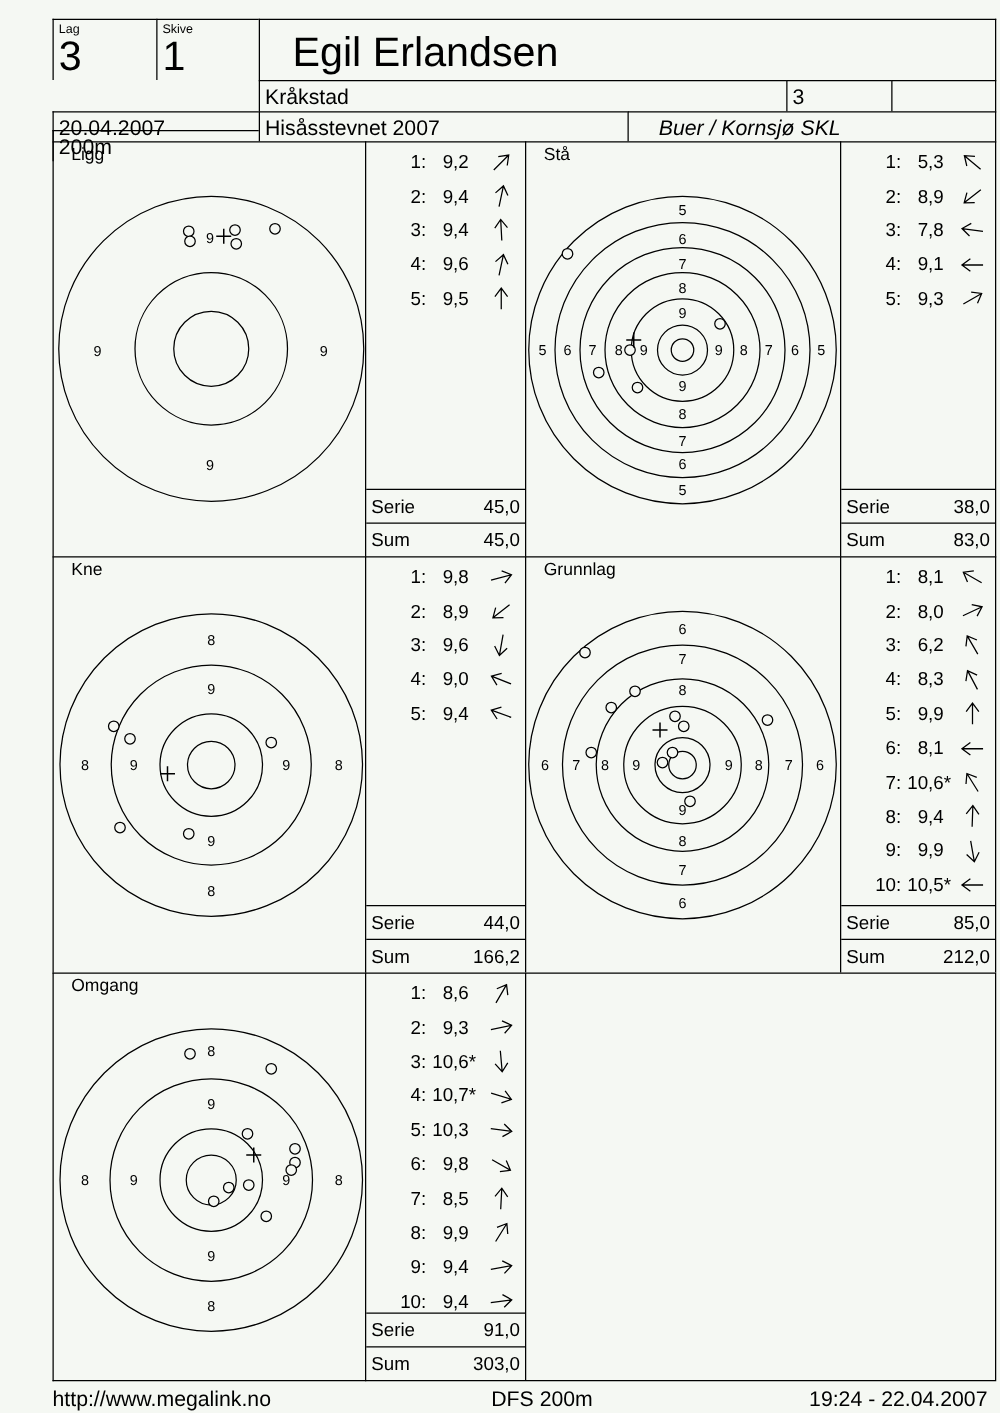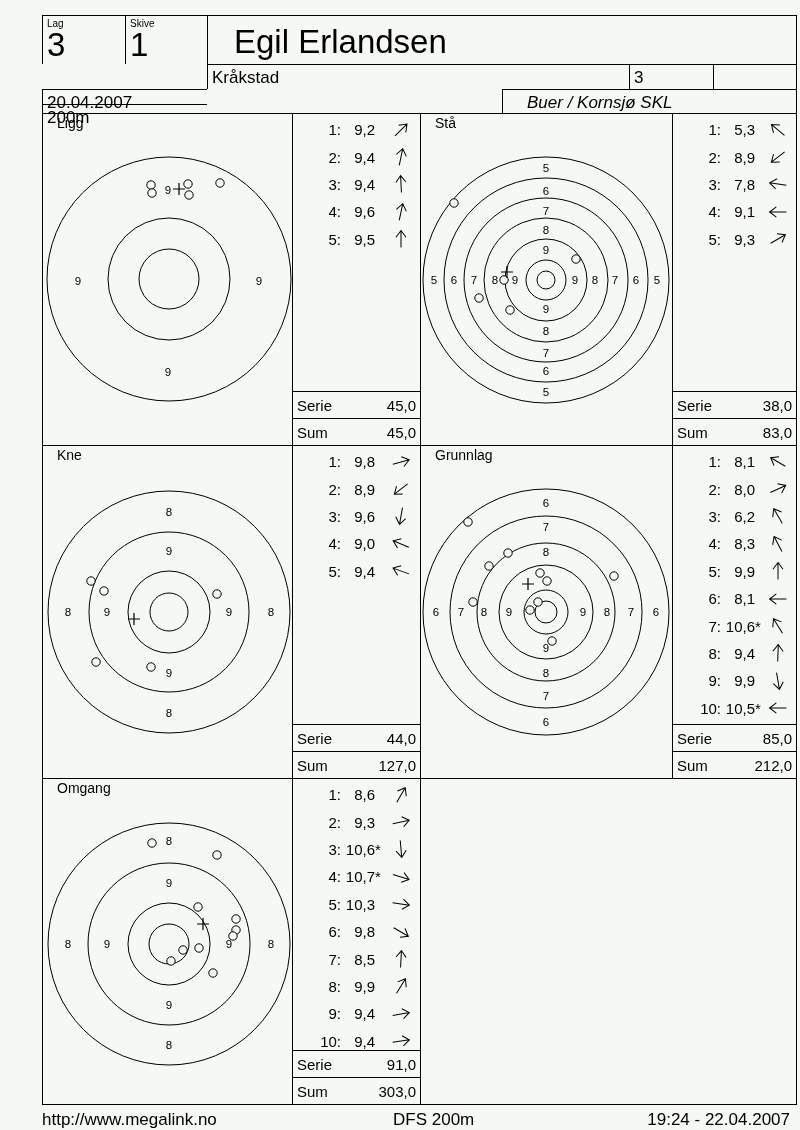--- a/index.html
+++ b/index.html
@@ -61,20 +61,23 @@
   <div class="cell" style="left:207px;top:64px;width:422px;height:25px;">
     <div class="mid-text">Kråkstad</div>
   </div>
   <div class="cell" style="left:629px;top:64px;width:84px;height:25px;">
     <div class="mid-text">3</div>
   </div>
   <div class="cell rt" style="left:713px;top:64px;width:84px;height:25px;"></div>
 
   <div class="cell" style="left:42px;top:89px;width:165px;height:24px;">
     <div class="mid-text">20.04.2007</div>
+  </div>
+  <div class="cell" style="left:207px;top:89px;width:295px;height:24px;">
+    <div class="mid-text">Hisåsstevnet 2007</div>
   </div>
   <div class="cell rt" style="left:502px;top:89px;width:295px;height:24px;font-style:italic;">
     <div class="mid-text">Buer / Kornsjø SKL</div>
   </div>
 
   <div>
     <div class="panel target-panel" style="left:42px;top:113px;width:250px;height:332px;">
       <div class="section-title">Ligg</div>
     <svg width="249" height="331" viewBox="0 0 249 331" class="target-svg">
           <circle cx="126" cy="165" r="122" fill="none" stroke="#000" stroke-width="1"></circle>
@@ -367,21 +370,21 @@
               </g>
             </svg>
           </div>
         </div>
       <div class="total-row serie-row">
         <span>Serie</span>
         <span>44,0</span>
       </div>
       <div class="total-row sum-row">
         <span>Sum</span>
-        <span>127,0</span>
+        <span>166,2</span>
       </div>
     </div>
   </div>
 
   <div>
     <div class="panel target-panel" style="left:420px;top:445px;width:252px;height:333px;">
       <div class="section-title">Grunnlag</div>
     <svg width="251" height="332" viewBox="0 0 251 332" class="target-svg">
           <circle cx="125" cy="166" r="123" fill="none" stroke="#000" stroke-width="1"></circle>
           <circle cx="125" cy="166" r="96" fill="none" stroke="#000" stroke-width="1"></circle>

